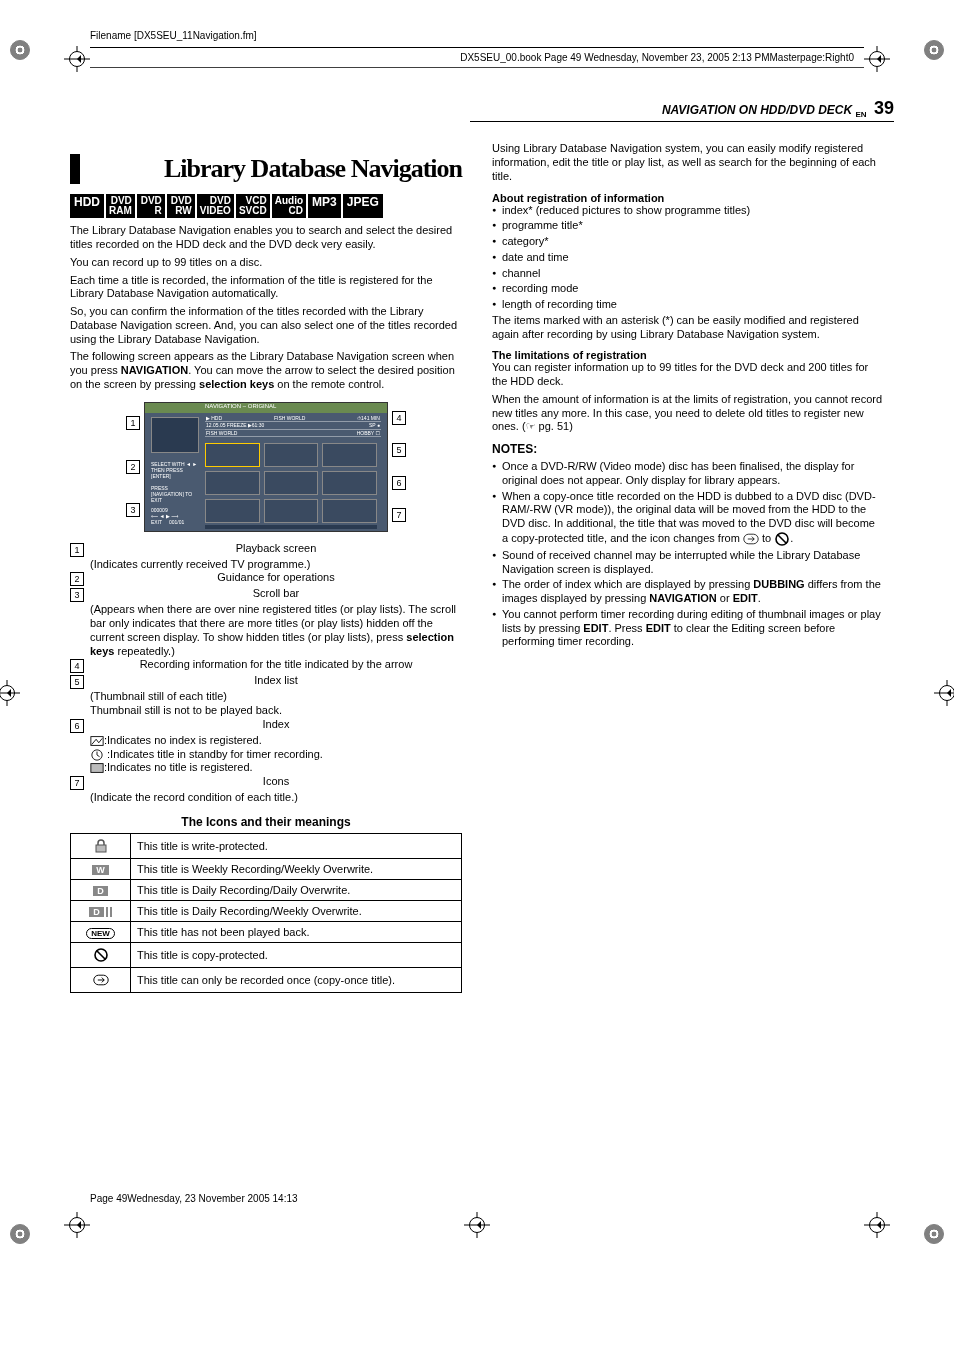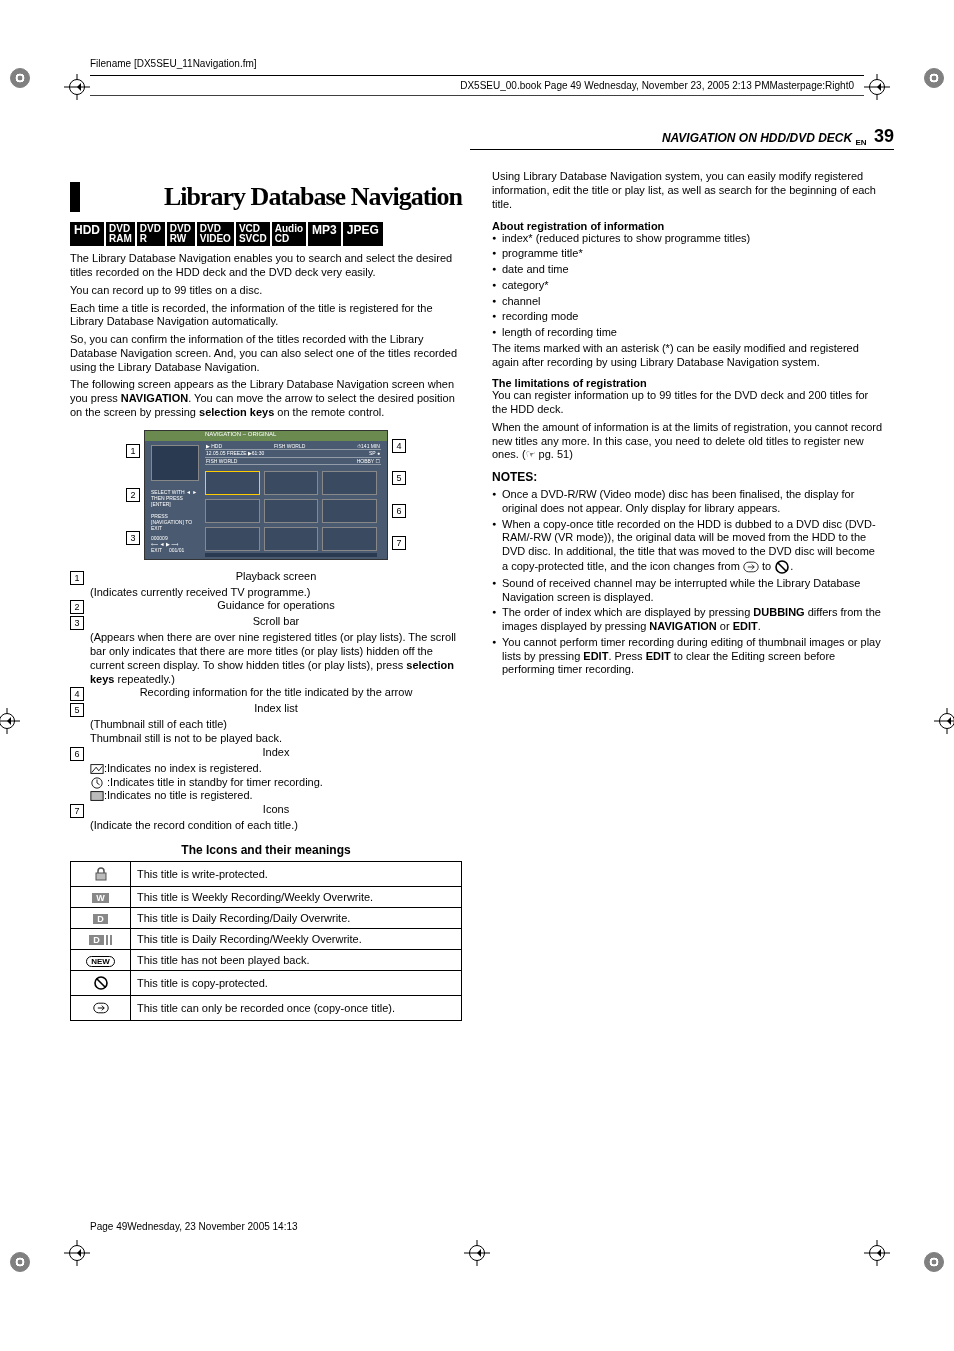--- a/index.html
+++ b/index.html
@@ -8,21 +8,20 @@
     background: #fff;
     width: 954px;
     margin: 0 auto;
     position: relative;
     font-size: 11px;
     color: #000;
   }
   .page {
     padding: 30px 60px 60px 60px;
     position: relative;
-    margin-top: 28px;
   }
   .filename-row {
     font-size: 10px;
     margin-bottom: 6px;
     padding-left: 30px;
   }
   .bookinfo-bar {
     border-top: 1px solid #000;
     border-bottom: 1px solid #404040;
     padding: 4px 10px;
@@ -75,21 +74,21 @@
     flex-wrap: wrap;
     margin-bottom: 6px;
   }
   .badge {
     background: #000;
     color: #fff;
     font-family: "Arial Narrow", Arial, sans-serif;
     font-weight: bold;
     font-size: 12px;
     padding: 2px 4px;
-    text-align: left;
+    text-align: right;
     line-height: 1;
     min-width: 28px;
   }
   .badge.two-line { font-size: 10px; line-height: 1; padding: 2px 3px; }
   .badge .l2 { display: block; font-size: 10px; }
   p { margin-bottom: 4px; line-height: 1.25; }
   .screenshot-diagram {
     width: 280px;
     margin: 10px auto;
     display: flex;
@@ -466,22 +465,22 @@
         </table>
     </div>
 
     <div class="rightcol">
       <p>Using Library Database Navigation system, you can easily modify registered information, edit the title or play list, as well as search for the beginning of each title.</p>
 
       <div class="bold" style="margin-top:8px;">About registration of information</div>
       <ul class="bullets">
         <li>index* (reduced pictures to show programme titles)</li>
         <li>programme title*</li>
+        <li>category*</li>
         <li>date and time</li>
-        <li>category*</li>
         <li>channel</li>
         <li>recording mode</li>
         <li>length of recording time</li>
       </ul>
       <p>The items marked with an asterisk (*) can be easily modified and registered again after recording by using Library Database Navigation system.</p>
 
       <div class="bold" style="margin-top:8px;">The limitations of registration</div>
       <p>You can register information up to 99 titles for the DVD deck and 200 titles for the HDD deck.</p>
       <p>When the amount of information is at the limits of registration, you cannot record new titles any more. In this case, you need to delete old titles to register new ones. (☞ pg. 51)</p>
 

